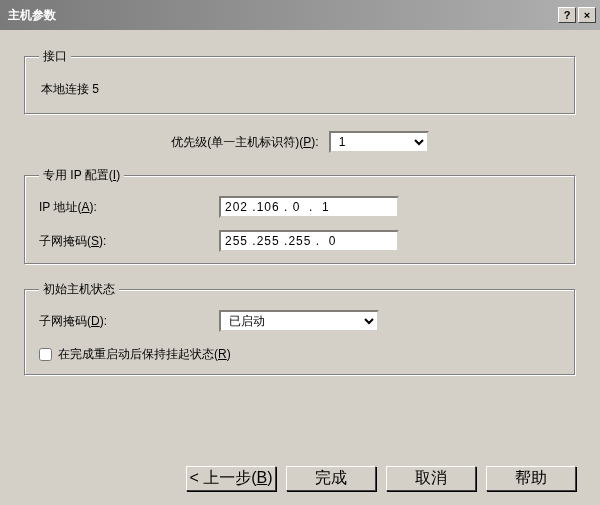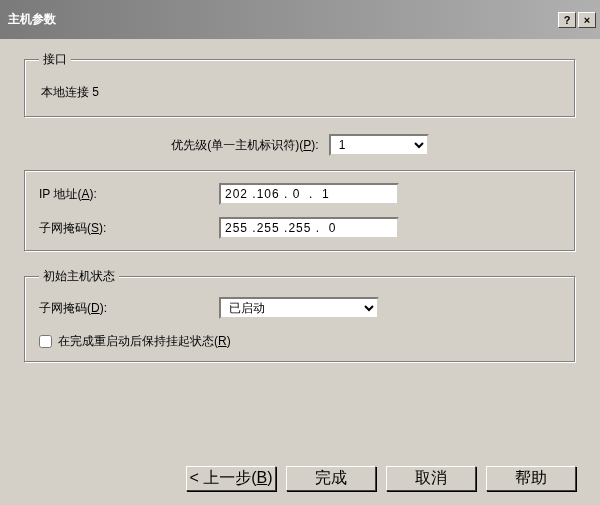--- a/index.html
+++ b/index.html
@@ -7,21 +7,21 @@
   font-family: "SimSun", "宋体", sans-serif;
   font-size: 12px;
   background: #d4d0c8;
   width: 600px;
   height: 505px;
   overflow: hidden;
 }
 .titlebar {
   background: linear-gradient(to right, #7a7a7a, #b0b0b0);
   color: #fff;
-  height: 39px;
+  height: 30px;
   display: flex;
   align-items: center;
   padding: 0 4px 0 8px;
   font-weight: bold;
 }
 .titlebar-text { flex: 1; }
 .titlebar-buttons { display: flex; gap: 2px; }
 .titlebar-btn {
   width: 18px;
   height: 16px;
@@ -31,21 +31,21 @@
   display: flex;
   align-items: center;
   justify-content: center;
   font-size: 11px;
   color: #000;
   font-family: sans-serif;
   font-weight: bold;
   cursor: pointer;
 }
 .dialog-body {
-  padding: 12px 24px 12px 24px;
+  padding: 18px 24px 12px 24px;
 }
 fieldset {
   border: 1px solid #808080;
   border-top-color: #808080;
   border-left-color: #808080;
   border-right-color: #fff;
   border-bottom-color: #fff;
   box-shadow: inset -1px -1px 0 #808080, inset 1px 1px 0 #fff;
   padding: 12px 14px;
   margin-bottom: 16px;
@@ -136,20 +136,23 @@
   <div class="priority-row">
     <span class="priority-label">
       <span>优先级(单一主机标识符)(</span><span class="underline">P</span><span>):</span>
     </span>
     <select class="combo">
       <option>1</option>
     </select>
   </div>
 
   <fieldset>
+    <legend>
+      <span>专用 IP 配置(</span><span class="underline">I</span><span>)</span>
+    </legend>
     <div class="row">
       <span class="row-label">
         <span>IP 地址(</span><span class="underline">A</span><span>):</span>
       </span>
       <input type="text" class="ip-field" value="202 .106 . 0  .  1" style="">
     </div>
     <div class="row">
       <span class="row-label">
         <span>子网掩码(</span><span class="underline">S</span><span>):</span>
       </span>

